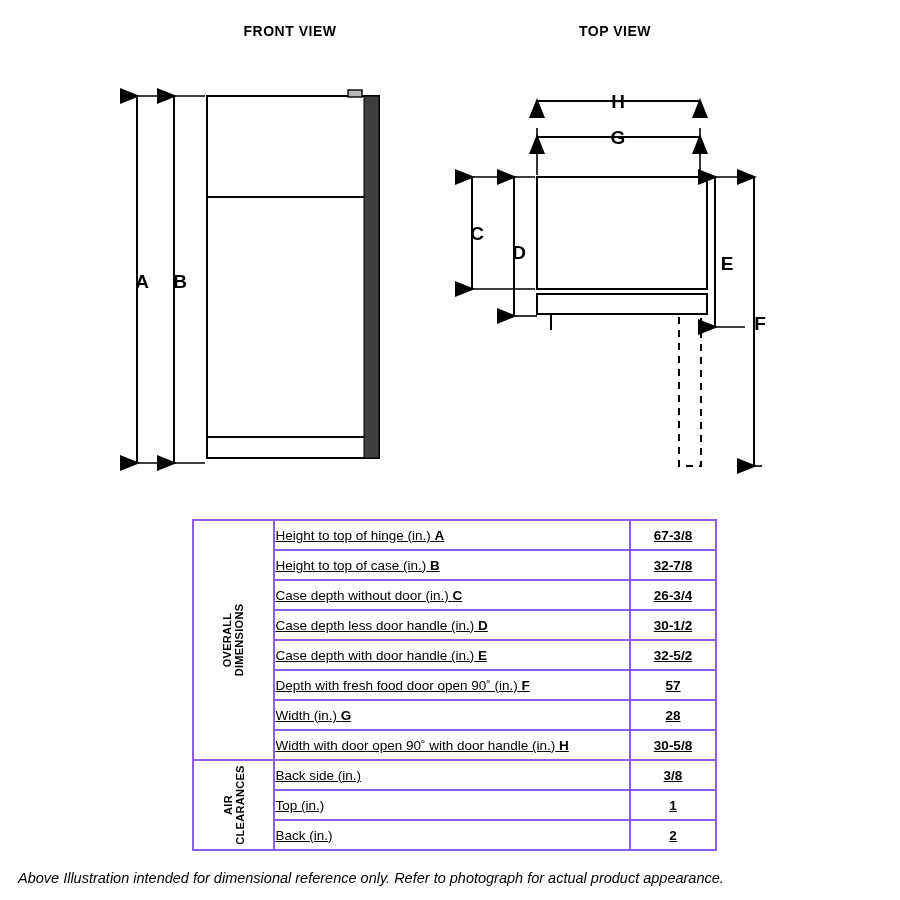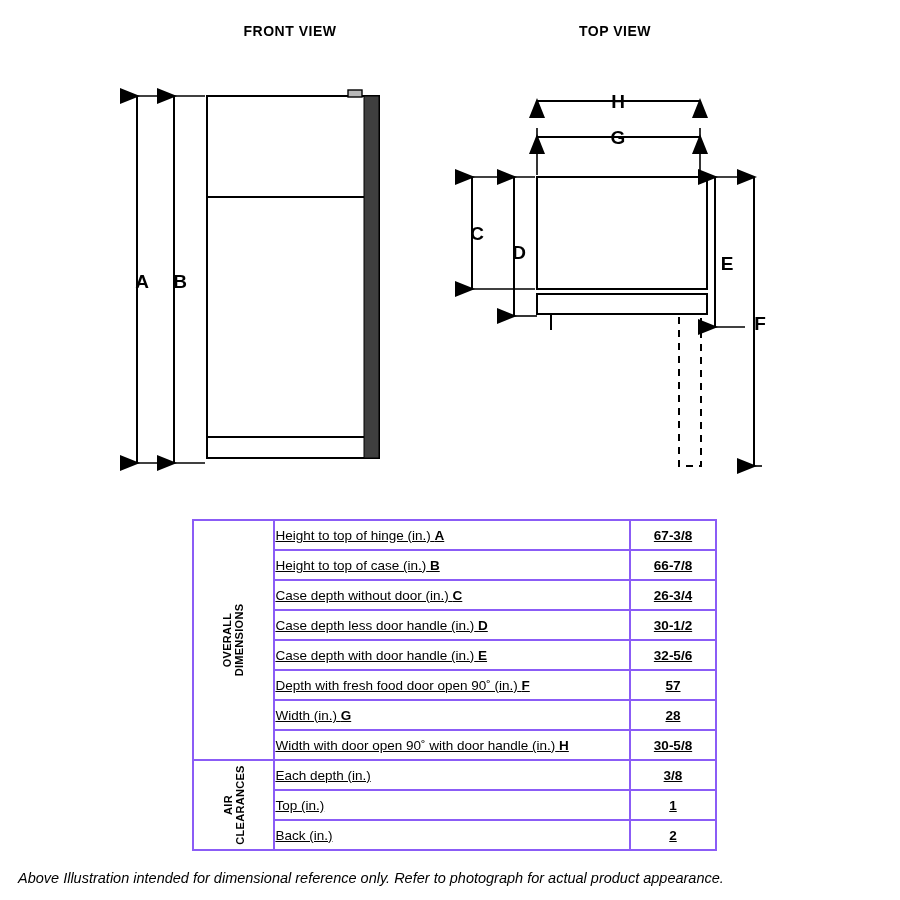--- a/index.html
+++ b/index.html
@@ -191,33 +191,33 @@
           <span class="group-rot">
             <span>OVERALL</span>
             <span class="l2">DIMENSIONS</span>
           </span>
         </td>
         <td class="label-cell"><span>Height to top of hinge (in.)</span> <b>A</b></td>
         <td class="value-cell">67-3/8</td>
       </tr>
       <tr>
         <td class="label-cell"><span>Height to top of case (in.)</span> <b>B</b></td>
-        <td class="value-cell">66-7/8</td>
+        <td class="value-cell">32-7/8</td>
       </tr>
       <tr>
         <td class="label-cell"><span>Case depth without door (in.)</span> <b>C</b></td>
         <td class="value-cell">26-3/4</td>
       </tr>
       <tr>
         <td class="label-cell"><span>Case depth less door handle (in.)</span> <b>D</b></td>
         <td class="value-cell">30-1/2</td>
       </tr>
       <tr>
         <td class="label-cell"><span>Case depth with door handle (in.)</span> <b>E</b></td>
-        <td class="value-cell">32-5/6</td>
+        <td class="value-cell">32-5/2</td>
       </tr>
       <tr>
         <td class="label-cell"><span>Depth with fresh food door open 90˚ (in.)</span> <b>F</b></td>
         <td class="value-cell">57</td>
       </tr>
       <tr>
         <td class="label-cell"><span>Width (in.)</span> <b>G</b></td>
         <td class="value-cell">28</td>
       </tr>
       <tr>
@@ -225,21 +225,21 @@
         <td class="value-cell">30-5/8</td>
       </tr>
 
       <tr>
         <td class="group-cell" rowspan="3">
           <span class="group-rot">
             <span>AIR</span>
             <span class="l2">CLEARANCES</span>
           </span>
         </td>
-        <td class="label-cell">Each depth (in.)</td>
+        <td class="label-cell">Back side (in.)</td>
         <td class="value-cell">3/8</td>
       </tr>
       <tr>
         <td class="label-cell">Top (in.)</td>
         <td class="value-cell">1</td>
       </tr>
       <tr>
         <td class="label-cell">Back (in.)</td>
         <td class="value-cell">2</td>
       </tr>

